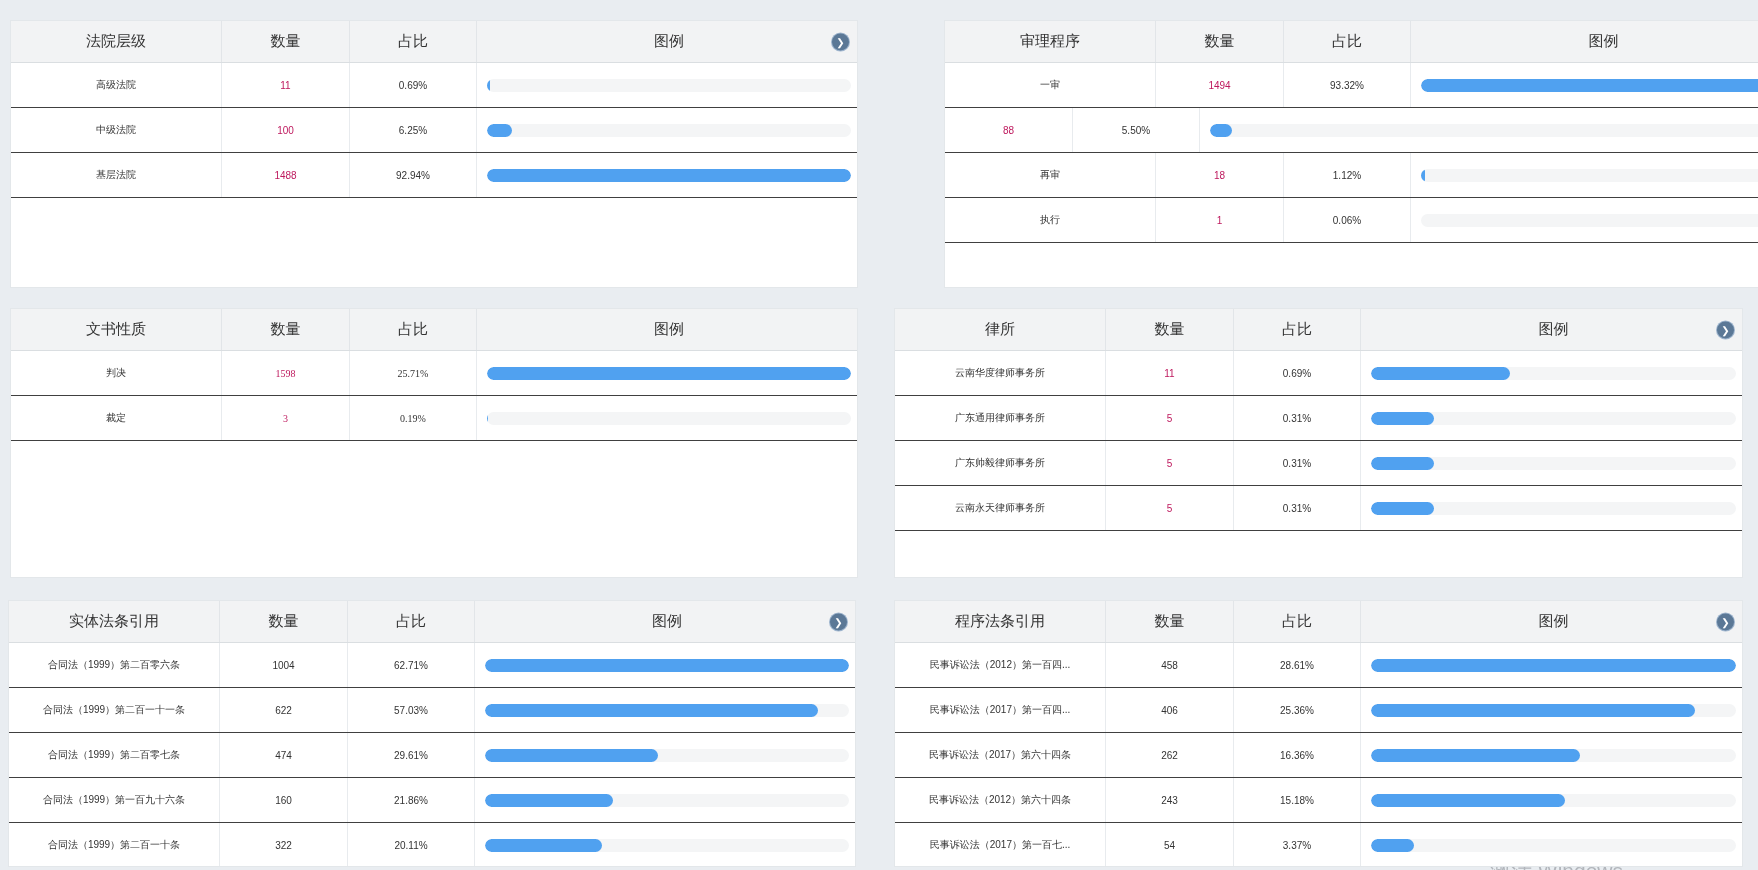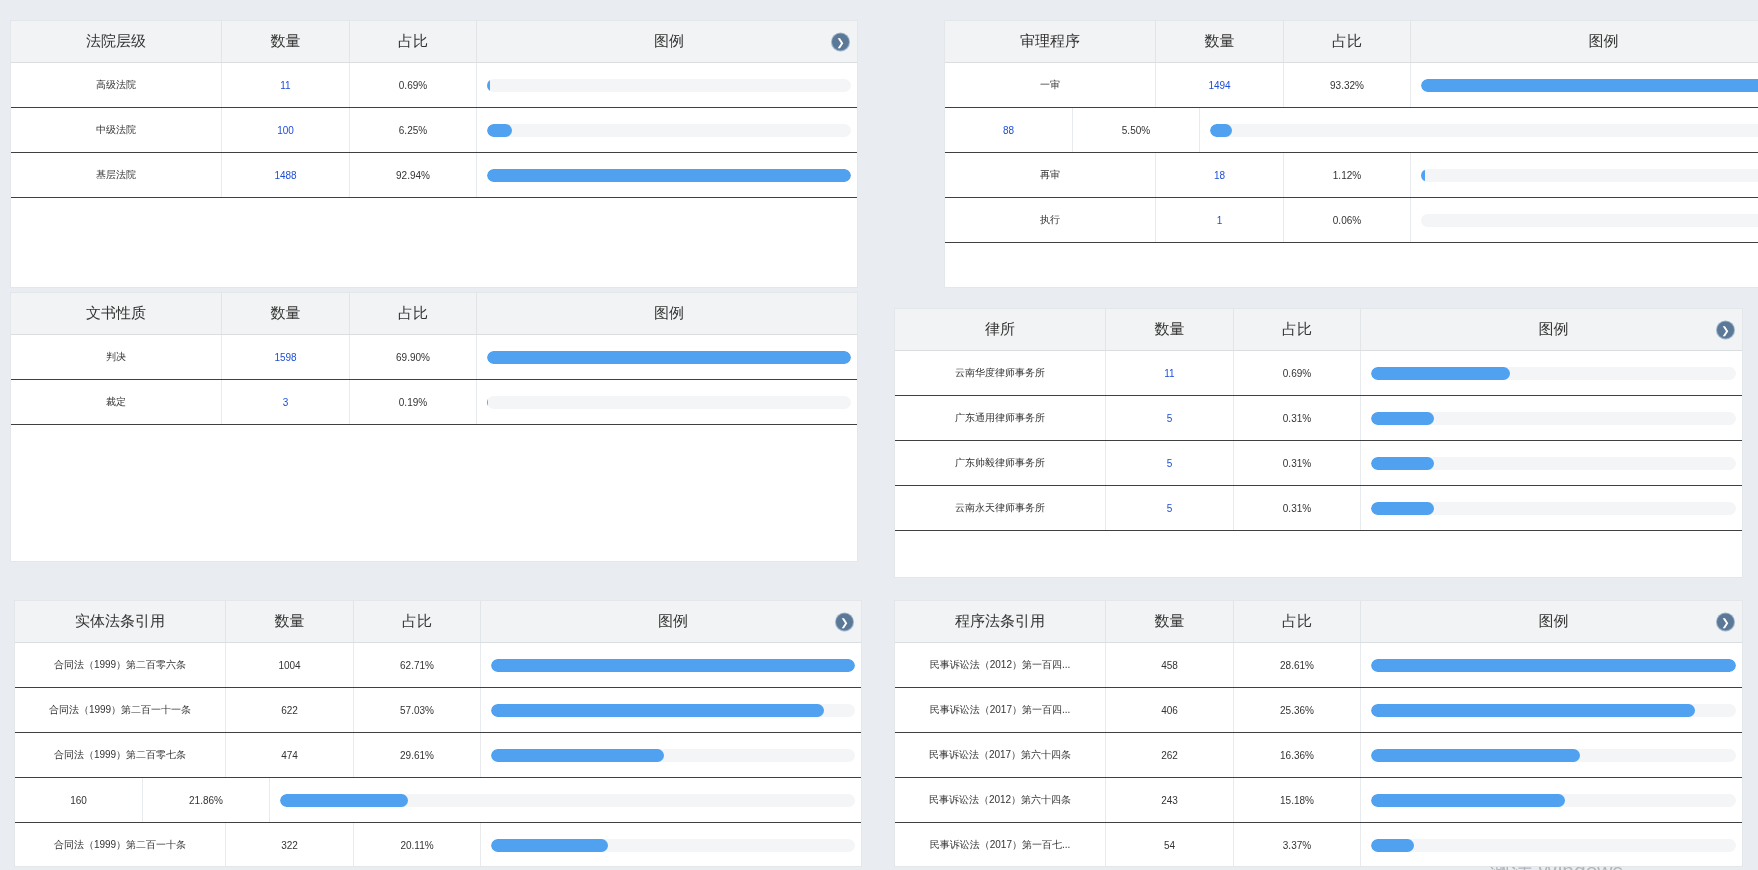--- a/index.html
+++ b/index.html
@@ -41,21 +41,21 @@
   .panel-header .cell { border-right-color:#e2e5e8; }
   .row {
     display:flex;
     height:45px;
     border-bottom:1px solid #404040;
     font-size:10px;
     background:#fff;
   }
   .row .c-label { color:#333; padding:0 4px; }
   .row .c-count { color:#333; }
-  .panel.muted-counts .row .c-count { color:#1d4ed8; }
+  .panel.muted-counts .row .c-count { color:#be185d; }
   .row .c-pct { color:#333; }
   .track {
     position:relative;
     width:100%;
     height:13px;
     background:#f4f5f6;
     border-radius:7px;
     overflow:hidden;
   }
   .bar {
@@ -182,32 +182,32 @@
         <div class="cell c-pct">0.06%</div>
         <div class="cell c-legend">
           <div class="track">
             <div class="bar" style="width: 0px;"></div>
           </div>
         </div>
       </div>
     </div>
   </section>
 
-  <section class="panel muted-counts" style="left: 10px; top: 292px; width: 848px; height: 270px;">
+  <section class="panel muted-counts" style="left: 10px; top: 308px; width: 848px; height: 270px; font-family: Liberation Serif, serif;">
     <div class="panel-header">
       <div class="cell c-label">文书性质</div>
       <div class="cell c-count">数量</div>
       <div class="cell c-pct">占比</div>
       <div class="cell c-legend" style="justify-content:center;">图例</div>
     </div>
     <div class="rows">
       <div class="row">
         <div class="cell c-label">判决</div>
         <div class="cell c-count">1598</div>
-        <div class="cell c-pct">69.90%</div>
+        <div class="cell c-pct">25.71%</div>
         <div class="cell c-legend">
           <div class="track">
             <div class="bar" style="width: 100%;"></div>
           </div>
         </div>
       </div>
       <div class="row">
         <div class="cell c-label">裁定</div>
         <div class="cell c-count">3</div>
         <div class="cell c-pct">0.19%</div>
@@ -265,21 +265,21 @@
         <div class="cell c-pct">0.31%</div>
         <div class="cell c-legend">
           <div class="track">
             <div class="bar" style="width: 63px;"></div>
           </div>
         </div>
       </div>
     </div>
   </section>
 
-  <section class="panel" style="left: 14px; top: 600px; width: 848px; height: 267px;">
+  <section class="panel" style="left: 8px; top: 600px; width: 848px; height: 267px;">
     <div class="panel-header">
       <div class="cell c-label">实体法条引用</div>
       <div class="cell c-count">数量</div>
       <div class="cell c-pct">占比</div>
       <div class="cell c-legend" style="justify-content:center;">图例</div>
     <span class="arrow-icon">❯</span>
     </div>
     <div class="rows">
       <div class="row">
         <div class="cell c-label">合同法（1999）第二百零六条</div>
@@ -305,20 +305,21 @@
         <div class="cell c-label">合同法（1999）第二百零七条</div>
         <div class="cell c-count">474</div>
         <div class="cell c-pct">29.61%</div>
         <div class="cell c-legend">
           <div class="track">
             <div class="bar" style="width: 173px;"></div>
           </div>
         </div>
       </div>
       <div class="row">
+        <div class="cell c-label">合同法（1999）第一百九十六条</div>
         <div class="cell c-count">160</div>
         <div class="cell c-pct">21.86%</div>
         <div class="cell c-legend">
           <div class="track">
             <div class="bar" style="width: 128px;"></div>
           </div>
         </div>
       </div>
       <div class="row">
         <div class="cell c-label">合同法（1999）第二百一十条</div>

